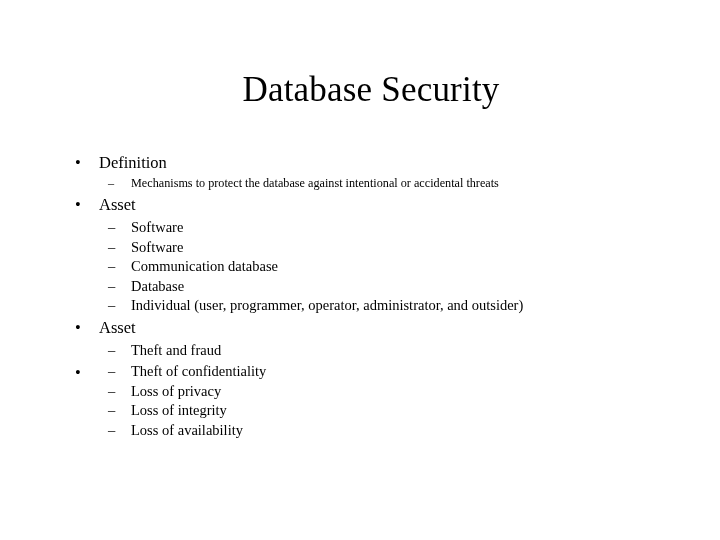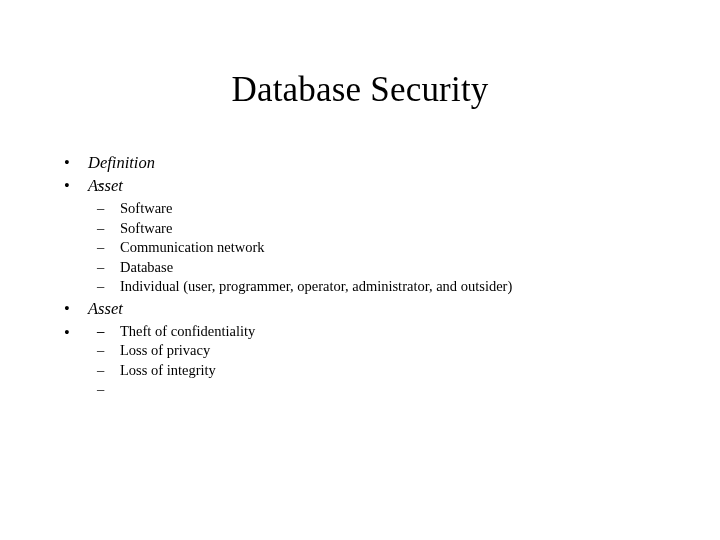--- a/index.html
+++ b/index.html
@@ -15,20 +15,21 @@
     font-family: "Liberation Serif", "DejaVu Serif", serif;
     color: #000000;
     -webkit-font-smoothing: none;
   }
 
   #slide {
     position: relative;
     width: 696px;
     height: 540px;
     background: #ffffff;
+    margin-left: 11px;
   }
 
   
   #slide-title {
     position: absolute;
     left: 52px;
     top: 68px;
     width: 616px;
     text-align: center;
     font-family: "Liberation Serif", "DejaVu Serif", serif;
@@ -63,21 +64,20 @@
   }
   .lvl1 > .marker {
     position: absolute;
     left: 9px;
     top: 0;
     font-size: 16.5px;
     line-height: 22px;
   }
   .lvl1 > .txt {
     display: inline-block;
-    font-style: italic;
   }
 
   
   .lvl2 {
     position: relative;
     display: block;
     padding-left: 65px;
     font-size: 14.5px;
     line-height: 19.5px;
     white-space: nowrap;
@@ -116,57 +116,59 @@
 
   <div id="slide-body">
 
     <div class="outline-group">
       <div class="lvl1">
         <span class="marker">•</span>
         <span class="txt">Definition</span>
       </div>
       <div class="lvl2 small">
         <span class="marker">–</span>
+        <span class="txt">Mechanisms to protect the database against intentional or accidental threats</span>
       </div>
     </div>
 
     <div class="outline-group">
       <div class="lvl1 gap-top-1">
         <span class="marker">•</span>
         <span class="txt">Asset</span>
       </div>
       <div class="lvl2 gap-top-2">
         <span class="marker">–</span>
         <span class="txt">Software</span>
       </div>
       <div class="lvl2">
         <span class="marker">–</span>
         <span class="txt">Software</span>
       </div>
       <div class="lvl2">
         <span class="marker">–</span>
-        <span class="txt">Communication network</span>
+        <span class="txt">Communication database</span>
       </div>
       <div class="lvl2">
         <span class="marker">–</span>
         <span class="txt">Database</span>
       </div>
       <div class="lvl2">
         <span class="marker">–</span>
         <span class="txt">Individual (user, programmer, operator, administrator,  and outsider)</span>
       </div>
     </div>
 
     <div class="outline-group">
       <div class="lvl1 gap-top-1">
         <span class="marker">•</span>
         <span class="txt">Asset</span>
       </div>
       <div class="lvl2 gap-top-2">
         <span class="marker">–</span>
+        <span class="txt">Theft and fraud</span>
       </div>
     </div>
 
     <div class="outline-group">
       <div class="lvl1 gap-top-1">
         <span class="marker">•</span>
       </div>
       <div class="lvl2 gap-top-2">
         <span class="marker">–</span>
         <span class="txt">Theft of confidentiality</span>
@@ -174,17 +176,18 @@
       <div class="lvl2">
         <span class="marker">–</span>
         <span class="txt">Loss of privacy</span>
       </div>
       <div class="lvl2">
         <span class="marker">–</span>
         <span class="txt">Loss of integrity</span>
       </div>
       <div class="lvl2">
         <span class="marker">–</span>
+        <span class="txt">Loss of availability</span>
       </div>
     </div>
 
   </div>
 </div>
 
 </body></html>

